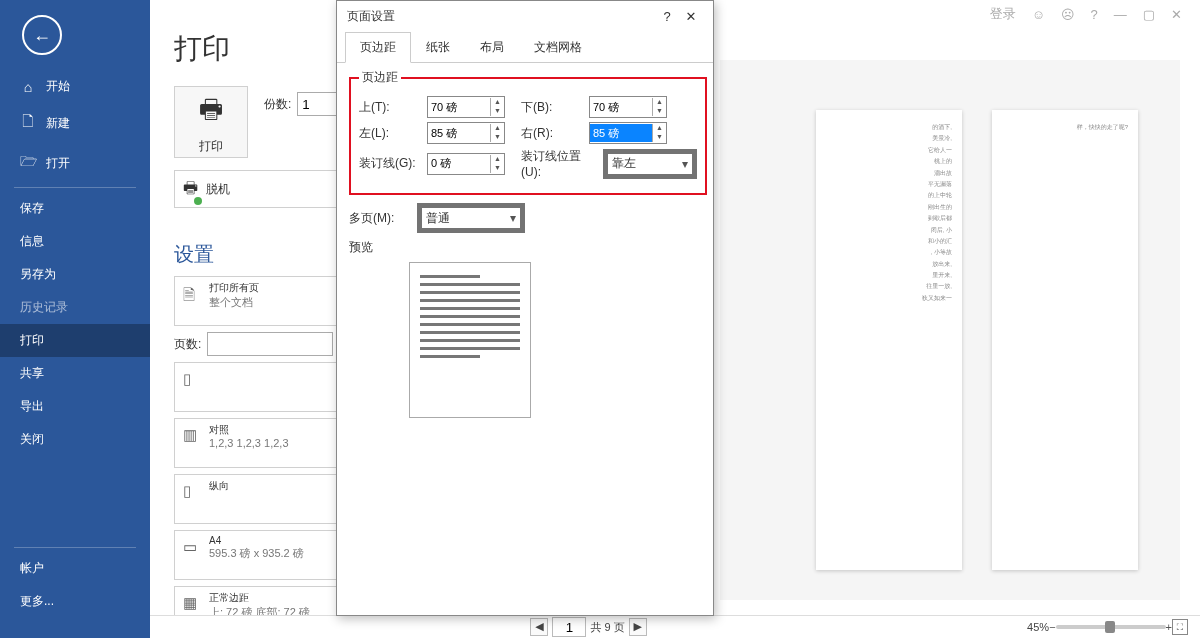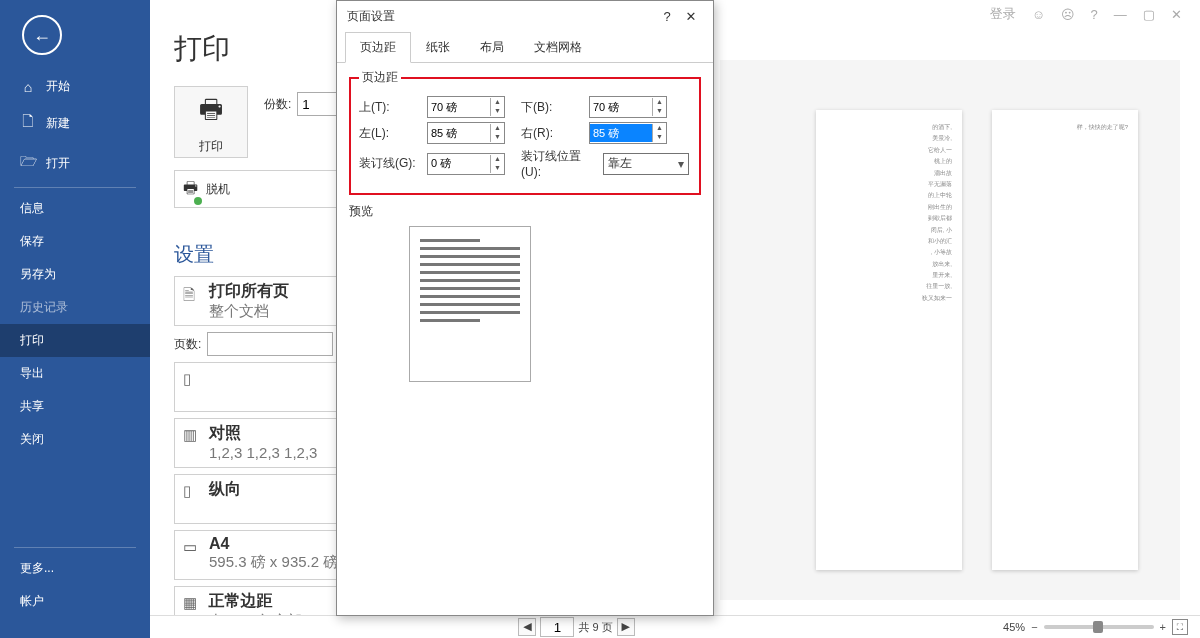--- a/index.html
+++ b/index.html
@@ -20,22 +20,22 @@
 .printbtn .plbl{font-size:12px;margin-top:4px;}
 .copies{display:flex;align-items:center;gap:6px;margin-top:6px;}
 .copies input{width:34px;height:22px;border:1px solid #ababab;padding:0 4px;}
 .printerbox{width:160px;height:36px;border:1px solid #d0d0d0;display:flex;align-items:center;gap:8px;padding:0 8px;margin-top:12px;cursor:pointer;}
 .printerbox .pric{font-size:16px;position:relative;}
 .status-dot{position:absolute;bottom:-2px;right:-4px;width:8px;height:8px;background:#4caf50;border-radius:50%;}
 .linklbl{color:#2b579a;cursor:pointer;margin:6px 0 0 300px;display:inline-block;}
 .h2{font-size:20px;color:#2b579a;font-weight:400;margin:10px 0 8px 0;}
 .settingbox{width:160px;min-height:40px;border:1px solid #d0d0d0;display:flex;align-items:flex-start;gap:8px;padding:4px 8px;margin-bottom:6px;cursor:pointer;}
 .settingbox .sico{width:18px;font-size:15px;margin-top:3px;color:#666;}
-.settingbox .stxt .t1{font-size:16px;font-weight:bold;}
-.settingbox .stxt .t2{font-size:15px;color:#777;}
+.settingbox .stxt .t1{font-size:10px;}
+.settingbox .stxt .t2{font-size:11px;color:#777;}
 .pages-row{display:flex;align-items:center;gap:6px;margin:4px 0 6px 0;}
 .pages-row input{width:120px;height:20px;border:1px solid #ababab;}
 
 
 .titlebar{position:absolute;top:0;left:150px;right:0;height:28px;display:flex;align-items:center;justify-content:flex-end;gap:16px;padding-right:18px;color:#aaa;font-size:13px;}
 .titlebar span{cursor:pointer;}
 
 
 .doc-preview{position:absolute;left:720px;top:60px;width:460px;height:540px;background:#f5f5f5;display:flex;gap:30px;justify-content:flex-start;padding:50px 20px 20px 96px;box-sizing:border-box;}
 .page{width:146px;height:460px;background:#fff;box-shadow:0 1px 4px rgba(0,0,0,.2);padding:12px 10px;box-sizing:border-box;font-size:6px;color:#888;overflow:hidden;line-height:1.9;}
@@ -53,21 +53,21 @@
 fieldset.hl{border:2px solid #e01020;}
 legend{font-size:12px;padding:0 3px;}
 .row{display:flex;align-items:center;gap:6px;margin:4px 0;}
 .lbl{width:62px;}
 .lbl2{width:76px;}
 .spin{display:flex;align-items:center;width:76px;height:20px;border:1px solid #888;background:#fff;}
 .spin input{border:none;width:56px;height:18px;padding:0 3px;font-size:11px;outline:none;}
 .spin input.sel{background:#0a84ff;color:#fff;}
 .spin .arrows{display:flex;flex-direction:column;width:16px;border-left:1px solid #aaa;}
 .spin .arrows span{height:9px;font-size:7px;line-height:8px;text-align:center;cursor:pointer;color:#555;}
-.sel-drop{width:76px;height:20px;border:1px solid #737373;display:flex;align-items:center;padding:0 4px;cursor:pointer;position:relative;}
+.sel-drop{width:76px;height:20px;border:5px solid #737373;display:flex;align-items:center;padding:0 4px;cursor:pointer;position:relative;}
 .sel-drop::after{content:"▾";position:absolute;right:4px;color:#555;}
 .orient{display:flex;gap:18px;margin:4px 0 2px 6px;}
 .orient .opt{display:flex;flex-direction:column;align-items:center;gap:4px;cursor:pointer;}
 .orient .thumb{width:36px;height:42px;border:1px solid #999;background:#fff;display:flex;align-items:center;justify-content:center;}
 .orient .thumbL{width:42px;height:36px;}
 .orient .opt.active .thumb{outline:2px solid #2b7de1;}
 .preview-box{width:100px;height:130px;border:1px solid #aaa;background:#fff;margin:6px 0 6px 60px;padding:12px 10px;display:flex;flex-direction:column;gap:5px;}
 .preview-box .pline{height:3px;background:#777;}
 .preview-box .pline.sh{width:60%;}
 .apply-row{display:flex;align-items:center;gap:8px;margin-top:2px;}
@@ -75,21 +75,21 @@
 .btn{height:24px;padding:0 14px;border:1px solid #888;background:#efefef;cursor:pointer;}
 .btn.primary{border:1px solid #2a6fc9;}
 .spacer{flex:1;}
 
 
 .statusbar{position:absolute;left:150px;right:0;bottom:0;height:22px;border-top:1px solid #ddd;display:flex;align-items:center;padding:0 12px;gap:12px;font-size:11px;color:#444;background:#fff;z-index:40;}
 .statusbar .grow{flex:1;}
 .pager{display:flex;align-items:center;gap:4px;}
 .pager .pgbtn{width:16px;height:16px;border:1px solid #bbb;text-align:center;line-height:14px;cursor:pointer;background:#fafafa;}
 .pager input{width:28px;height:16px;border:1px solid #bbb;text-align:center;}
-.zoom{display:flex;align-items:center;gap:6px;}
+.zoom{display:flex;align-items:center;}
 .slider{width:110px;height:4px;background:#ccc;position:relative;border-radius:2px;}
 .slider .knob{position:absolute;left:45%;top:-4px;width:10px;height:12px;background:#888;border-radius:2px;}
 .zbtn{cursor:pointer;color:#555;}
 .fit-icon{width:14px;height:14px;border:1px solid #888;cursor:pointer;display:flex;align-items:center;justify-content:center;font-size:9px;color:#555;}
 
 .dlg-body .group-title{font-size:12px;margin:6px 0 2px 0;}
 </style>
 </head>
 <body>
 
@@ -103,50 +103,50 @@
     <div class="navitem">
         <span class="ico">🗋</span>
         <span>新建</span>
       </div>
     <div class="navitem">
         <span class="ico">🗁</span>
         <span>打开</span>
       </div>
     <div class="sep"></div>
     <div class="navitem">
+        <span>保存</span>
+      </div>
+    <div class="navitem">
         <span>信息</span>
-      </div>
-    <div class="navitem">
-        <span>保存</span>
       </div>
     <div class="navitem">
         <span>另存为</span>
       </div>
     <div class="navitem dim">
         <span>历史记录</span>
       </div>
     <div class="navitem active">
         <span>打印</span>
       </div>
     <div class="navitem">
+        <span>共享</span>
+      </div>
+    <div class="navitem">
         <span>导出</span>
-      </div>
-    <div class="navitem">
-        <span>共享</span>
       </div>
     <div class="navitem">
         <span>关闭</span>
       </div>
     <div class="bottom">
       <div class="sep"></div>
       <div class="navitem">
+          <span>帐户</span>
+        </div>
+      <div class="navitem">
           <span>更多...</span>
-        </div>
-      <div class="navitem">
-          <span>帐户</span>
         </div>
     </div>
   </div>
 
   <div class="main">
     <div class="h1">打印</div>
     <div class="printtop">
       <div class="printbtn">
         <span class="pico">🖶</span>
         <span class="plbl">打印</span>
@@ -309,20 +309,26 @@
               </div>
             </div>
           <span class="lbl2" style="margin-left:10px">装订线位置(U):</span>
           <div class="sel-drop">
               <span>靠左</span>
             </div>
         </div>
       </fieldset>
 
 
+      <div class="row">
+        <span class="lbl">多页(M):</span>
+        <div class="sel-drop" style="width:90px">
+            <span>普通</span>
+          </div>
+      </div>
 
       <div class="group-title">预览</div>
       <div class="preview-box">
         <div class="pline sh"></div>
           <div class="pline"></div>
           <div class="pline"></div>
           <div class="pline"></div>
           <div class="pline"></div>
           <div class="pline"></div>
           <div class="pline"></div>

